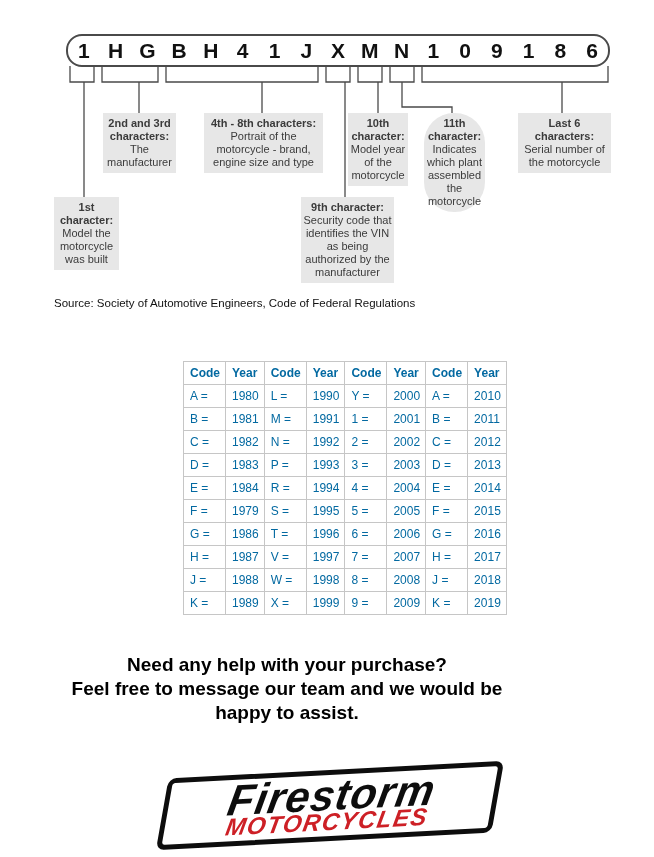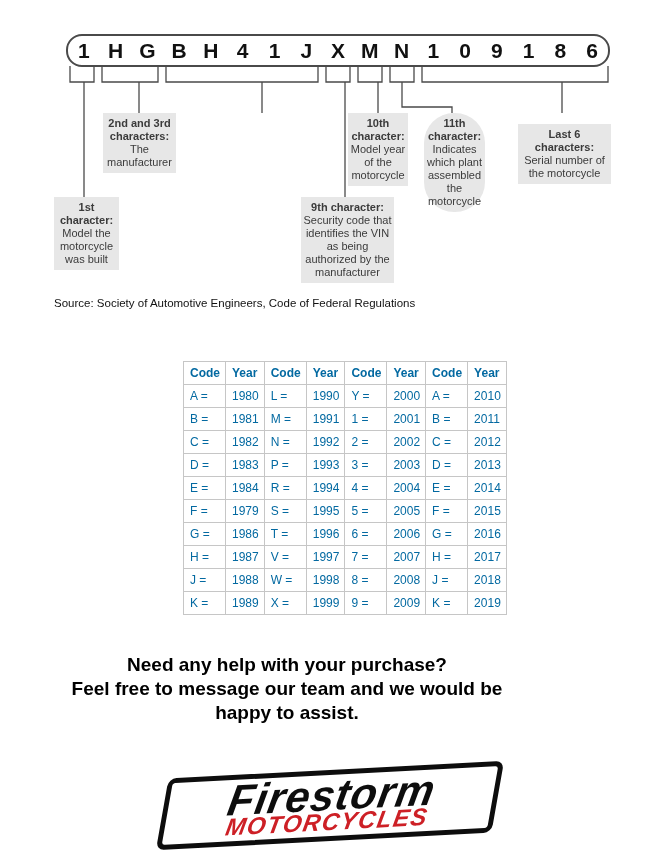--- a/index.html
+++ b/index.html
@@ -51,21 +51,21 @@
     box-sizing: border-box;
   }
   .xbox .bx-h { display: block; font-weight: bold; }
   .xbox .bx-d { display: block; }
   .xbox-1    { left: 54px;  top: 197px; width: 65px; }
   .xbox-23   { left: 103px; top: 113px; width: 73px; }
   .xbox-48   { left: 204px; top: 113px; width: 119px; }
   .xbox-9    { left: 301px; top: 197px; width: 93px; }
   .xbox-10   { left: 348px; top: 113px; width: 60px; }
   .xbox-11   { left: 424px; top: 113px; width: 61px; border-radius: 30px; }
-  .xbox-last { left: 518px; top: 113px; width: 93px; margin-top: 11px; }
+  .xbox-last { left: 518px; top: 113px; width: 93px; }
 
   
   .source-note {
     position: absolute;
     left: 54px; top: 297px;
     font-size: 11.5px;
     color: #111;
   }
 
   
@@ -183,20 +183,24 @@
   </svg>
 
   <div class="xbox xbox-1">
     <span class="bx-h">1st character:</span>
     <span class="bx-d">Model the motorcycle was built</span>
   </div>
   <div class="xbox xbox-23">
     <span class="bx-h">2nd and 3rd characters:</span>
     <span class="bx-d">The manufacturer</span>
   </div>
+  <div class="xbox xbox-48">
+    <span class="bx-h">4th - 8th characters:</span>
+    <span class="bx-d">Portrait of the motorcycle - brand, engine size and type</span>
+  </div>
   <div class="xbox xbox-9">
     <span class="bx-h">9th character:</span>
     <span class="bx-d">Security code that identifies the VIN as being authorized by the manufacturer</span>
   </div>
   <div class="xbox xbox-10">
     <span class="bx-h">10th character:</span>
     <span class="bx-d">Model year of the motorcycle</span>
   </div>
   <div class="xbox xbox-11">
     <span class="bx-h">11th character:</span>

